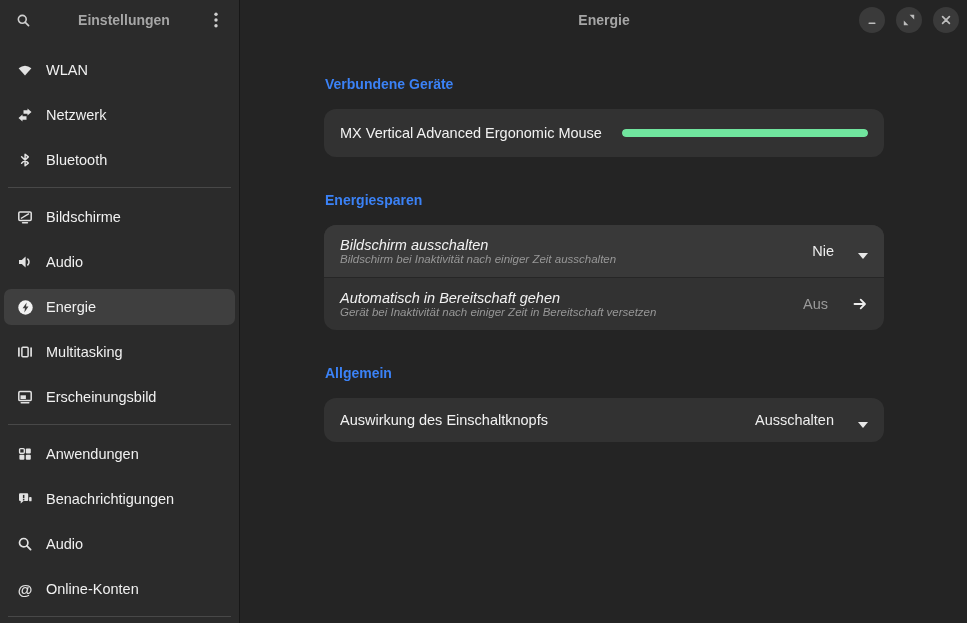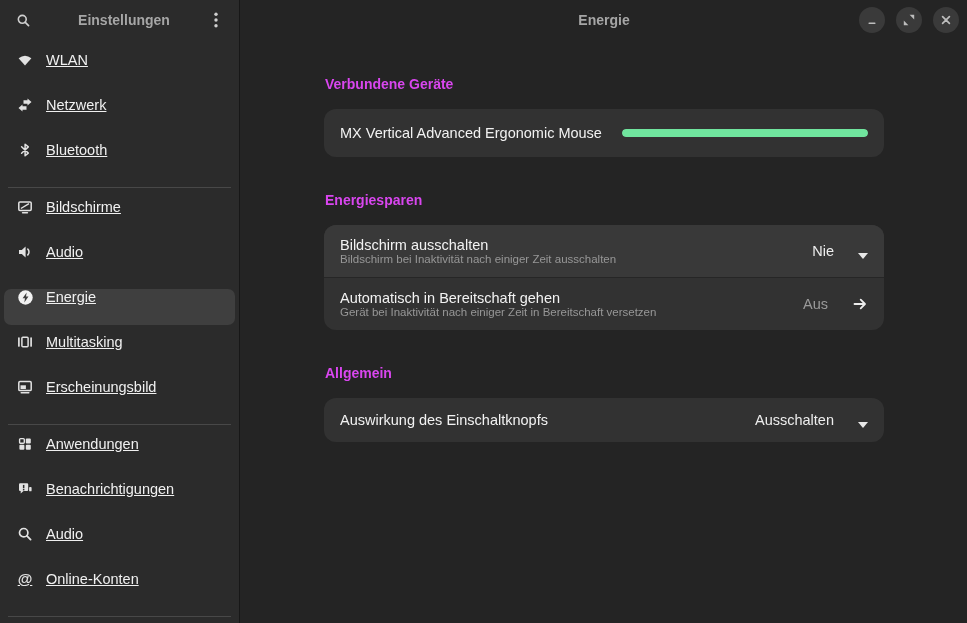--- a/index.html
+++ b/index.html
@@ -19,49 +19,49 @@
     position:absolute; left:9px; right:0; text-align:center;
     font-size:14px; font-weight:bold; color:#a6a6a6; pointer-events:none;
   }
   .icon-btn {
     width:30px; height:30px; border-radius:7px; display:flex; align-items:center;
     justify-content:center; z-index:2; cursor:pointer; background:transparent; border:none;
   }
   .icon-btn.right { margin-left:auto; }
   .nav { padding:12px 4px 0 4px; }
   .nav-row {
-    height:36px; border-radius:7px; display:flex; align-items:flex-start;
-    padding-left:9px; margin-bottom:9px; font-size:14.5px; color:#f0f0f0; cursor:pointer;text-decoration:underline;
+    height:36px; border-radius:7px; display:flex; align-items:center;
+    padding-left:9px; margin-bottom:9px; font-size:14.5px; color:#f0f0f0; cursor:pointer;
   }
   .nav-row.selected { background:#3f3f3f; }
   .nav-icon { width:24px; display:flex; justify-content:center; align-items:center; margin-right:9px; }
   .at-glyph { font-size:15px; font-weight:bold; color:#e2e2e2; line-height:1; }
   .nav-sep { height:1px; background:#484848; margin:2px 4px 11px 4px; }
   
   .main { position:absolute; left:241px; top:0; width:726px; height:623px; }
   .main-header { height:40px; display:flex; align-items:center; justify-content:center; position:relative; }
   .main-title { font-size:14px; font-weight:bold; color:#a6a6a6; }
   .win-controls { position:absolute; right:8px; top:7px; display:flex; gap:11px; }
   .win-btn {
     width:26px; height:26px; border-radius:50%; background:#3a3a3a; border:none;
     display:flex; align-items:center; justify-content:center; cursor:pointer; padding:0;
   }
   .content { width:560px; margin:36px auto 0 auto; }
-  .section-title { font-size:14px; font-weight:bold; color:#d946ef; margin:0 0 17px 1px; }
+  .section-title { font-size:14px; font-weight:bold; color:#3b82f6; margin:0 0 17px 1px; }
   .section { margin-bottom:35px; }
   .card { background:#323232; border-radius:12px; overflow:hidden; }
   .row { display:flex; align-items:center; padding:0 16px; }
   .device-row { height:48px; cursor:default; }
   .row-title { font-size:14.5px; color:#f2f2f2; }
   .battery-track { margin-left:auto; width:246px; height:8px; border-radius:4px; background:#4a4a4a; overflow:hidden; }
   .battery-fill { height:100%; border-radius:4px; }
   .option-row { height:52px; cursor:pointer; }
   .option-row.hovered { background:#393939; }
   .row-sep { height:1px; background:#262626; }
-  .row-text { display:flex; flex-direction:column; justify-content:center; gap:0; }
+  .row-text { display:flex; flex-direction:column; justify-content:center; gap:0;font-style:italic; }
   .row-sub { font-size:11.5px; color:#979797; }
   .row-right { margin-left:auto; display:flex; align-items:flex-end; gap:24px; }
   .value { font-size:14.5px; color:#ededed; }
   .value.dim { color:#9a9a9a; }
   .caret-down { width:0; height:0; border-left:5.5px solid transparent; border-right:5.5px solid transparent; border-top:6px solid #e8e8e8; }
   svg { display:block; }
 </style>
 </head>
 <body>
 

